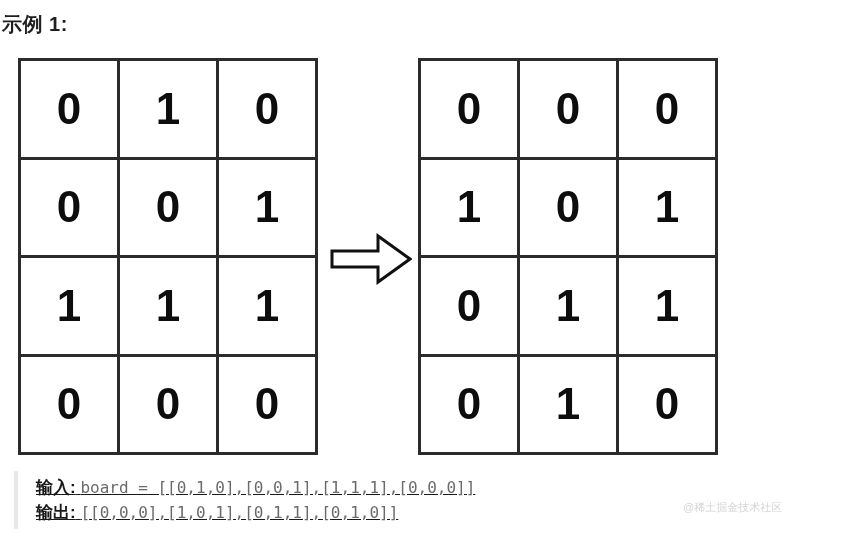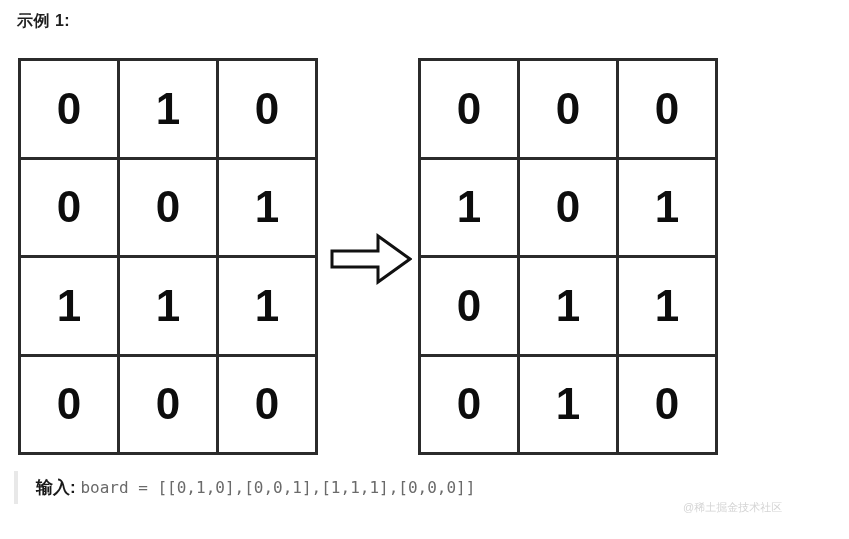--- a/index.html
+++ b/index.html
@@ -11,23 +11,23 @@
     width: 849px;
     height: 539px;
     position: relative;
     overflow: hidden;
     font-family: "Liberation Sans", "DejaVu Sans", sans-serif;
     color: #1a1a1a;
   }
 
   #page-title {
     position: absolute;
-    left: 17px;
+    left: 2px;
     top: 11px;
-    font-size: 16px;
+    font-size: 20px;
     font-weight: bold;
     letter-spacing: 0.5px;
     color: #1f1f1f;
     white-space: nowrap;
   }
 
   .grid {
     position: absolute;
     top: 58px;
     width: 300px;
@@ -64,20 +64,21 @@
   }
 
   #io-block {
     position: absolute;
     left: 14px;
     top: 471px;
     width: 760px;
     border-left: 4px solid #e8e8e8;
     padding: 4px 0 4px 18px;
     box-sizing: border-box;
+    text-decoration: underline;
   }
   .io-line {
     font-size: 17px;
     line-height: 25px;
     white-space: nowrap;
   }
   .io-label {
     font-weight: bold;
     color: #1a1a1a;
     font-family: "Liberation Sans", "DejaVu Sans", sans-serif;
@@ -138,15 +139,19 @@
   <div class="cell">0</div>
   <div class="cell">1</div>
   <div class="cell">0</div>
 </div>
 
 <div id="io-block">
   <div class="io-line">
     <span class="io-label">输入:</span>
     <span class="io-code">board = [[0,1,0],[0,0,1],[1,1,1],[0,0,0]]</span>
   </div>
+  <div class="io-line">
+    <span class="io-label">输出:</span>
+    <span class="io-code">[[0,0,0],[1,0,1],[0,1,1],[0,1,0]]</span>
+  </div>
 </div>
 
 <div id="watermark">@稀土掘金技术社区</div>
 
 </body></html>

